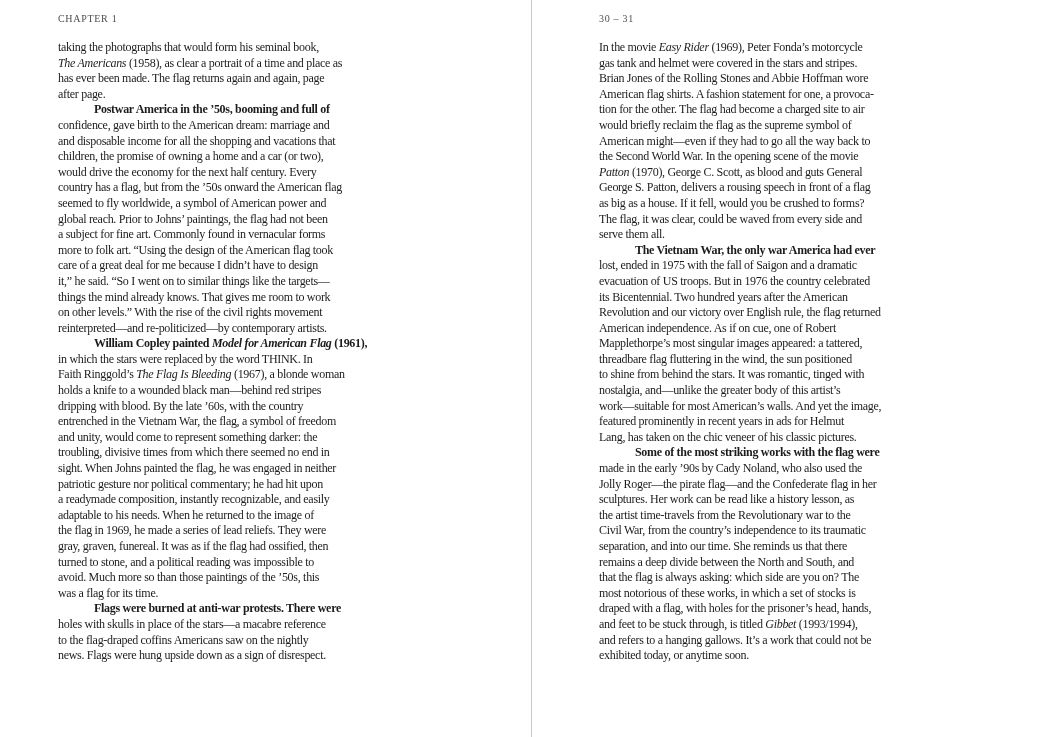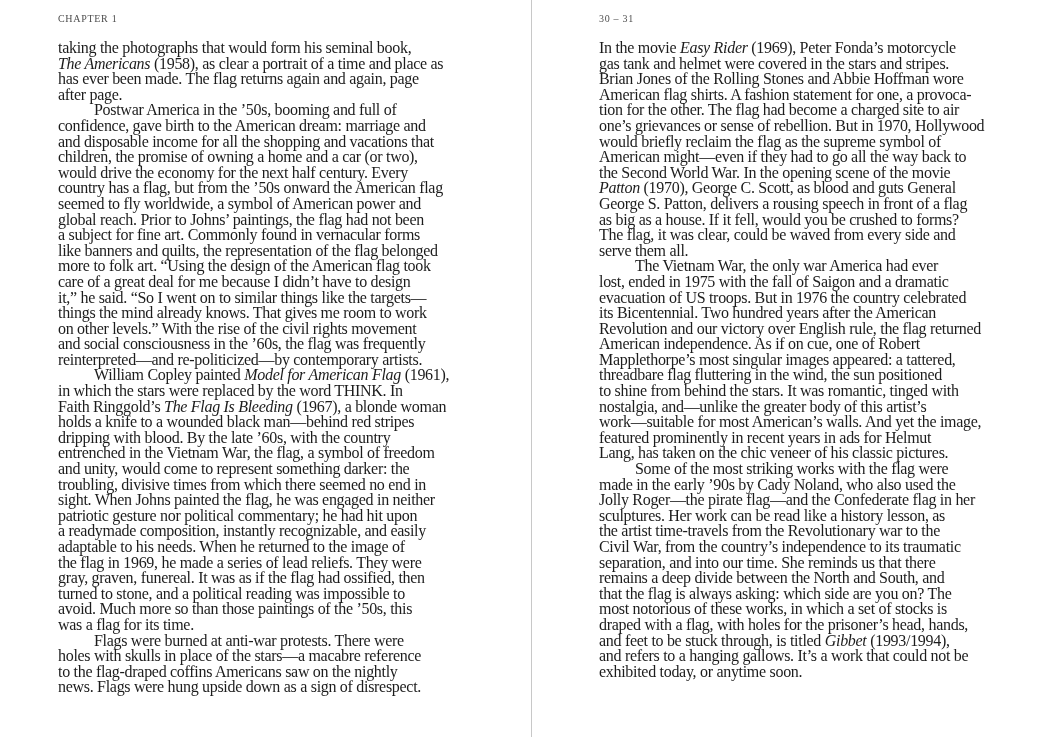--- a/index.html
+++ b/index.html
@@ -19,27 +19,27 @@
   .page { position: absolute; top: 0; width: 340px; }
   .page.left  { left: 58px; }
   .page.right { left: 599px; }
   .running-head {
     position: absolute; top: 13px; left: 0;
     font-size: 10px; letter-spacing: 0.7px;
     color: #4d4d4d; text-transform: uppercase;
   }
   .body-text {
     position: absolute; top: 40px; left: 0; width: 340px;
-    font-size: 16px; line-height: 15.6px;
+    font-size: 12px; line-height: 15.6px;
     letter-spacing: -0.3px;
     color: #1c1c1c;
   }
   .para { margin: 0; }
   .line { white-space: pre; }
-  .line.first-indent { padding-left: 36px; }
+  .line.first-indent { padding-left: 36px; font-weight: bold; }
   .line i { font-style: italic; }
 </style>
 </head>
 <body>
 
 <div class="spread">
   <div class="gutter"></div>
 
   <div class="page left">
     <div class="running-head">CHAPTER 1</div>
@@ -53,27 +53,25 @@
         <div class="para">
           <div class="line first-indent">Postwar America in the ’50s, booming and full of</div>
           <div class="line">confidence, gave birth to the American dream: marriage and</div>
           <div class="line">and disposable income for all the shopping and vacations that</div>
           <div class="line">children, the promise of owning a home and a car (or two),</div>
           <div class="line">would drive the economy for the next half century. Every</div>
           <div class="line">country has a flag, but from the ’50s onward the American flag</div>
           <div class="line">seemed to fly worldwide, a symbol of American power and</div>
           <div class="line">global reach. Prior to Johns’ paintings, the flag had not been</div>
           <div class="line">a subject for fine art. Commonly found in vernacular forms</div>
-          <div class="line">like banners and quilts, the representation of the flag belonged</div>
           <div class="line">more to folk art. “Using the design of the American flag took</div>
           <div class="line">care of a great deal for me because I didn’t have to design</div>
           <div class="line">it,” he said. “So I went on to similar things like the targets—</div>
           <div class="line">things the mind already knows. That gives me room to work</div>
           <div class="line">on other levels.” With the rise of the civil rights movement</div>
-          <div class="line">and social consciousness in the ’60s, the flag was frequently</div>
           <div class="line">reinterpreted—and re-politicized—by contemporary artists.</div>
         </div>
         <div class="para">
           <div class="line first-indent">William Copley painted <i>Model for American Flag</i> (1961),</div>
           <div class="line">in which the stars were replaced by the word THINK. In</div>
           <div class="line">Faith Ringgold’s <i>The Flag Is Bleeding</i> (1967), a blonde woman</div>
           <div class="line">holds a knife to a wounded black man—behind red stripes</div>
           <div class="line">dripping with blood. By the late ’60s, with the country</div>
           <div class="line">entrenched in the Vietnam War, the flag, a symbol of freedom</div>
           <div class="line">and unity, would come to represent something darker: the</div>
@@ -99,21 +97,20 @@
 
   <div class="page right">
     <div class="running-head">30 – 31</div>
     <div class="body-text">
         <div class="para">
           <div class="line">In the movie <i>Easy Rider</i> (1969), Peter Fonda’s motorcycle</div>
           <div class="line">gas tank and helmet were covered in the stars and stripes.</div>
           <div class="line">Brian Jones of the Rolling Stones and Abbie Hoffman wore</div>
           <div class="line">American flag shirts. A fashion statement for one, a provoca-</div>
           <div class="line">tion for the other. The flag had become a charged site to air</div>
-          <div class="line">one’s grievances or sense of rebellion. But in 1970, Hollywood</div>
           <div class="line">would briefly reclaim the flag as the supreme symbol of</div>
           <div class="line">American might—even if they had to go all the way back to</div>
           <div class="line">the Second World War. In the opening scene of the movie</div>
           <div class="line"><i>Patton</i> (1970), George C. Scott, as blood and guts General</div>
           <div class="line">George S. Patton, delivers a rousing speech in front of a flag</div>
           <div class="line">as big as a house. If it fell, would you be crushed to forms?</div>
           <div class="line">The flag, it was clear, could be waved from every side and</div>
           <div class="line">serve them all.</div>
         </div>
         <div class="para">

